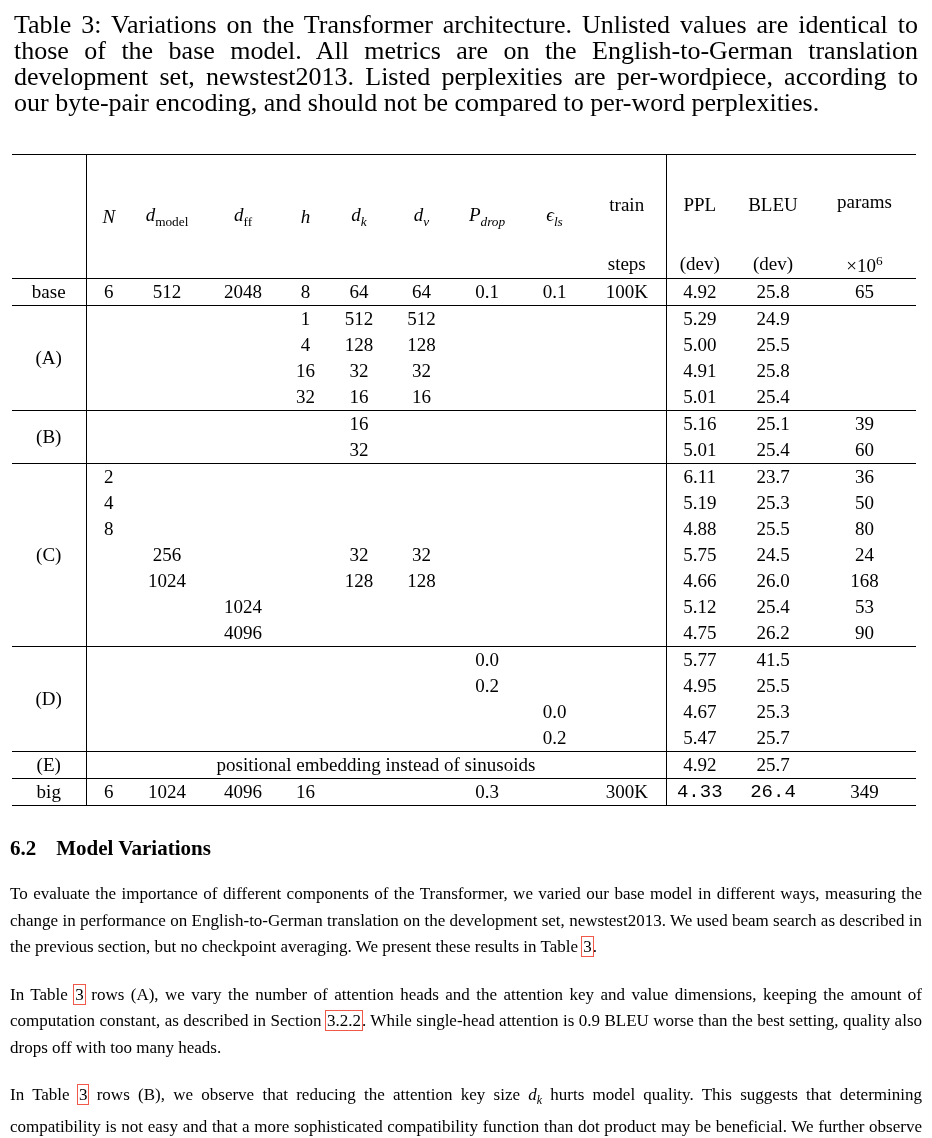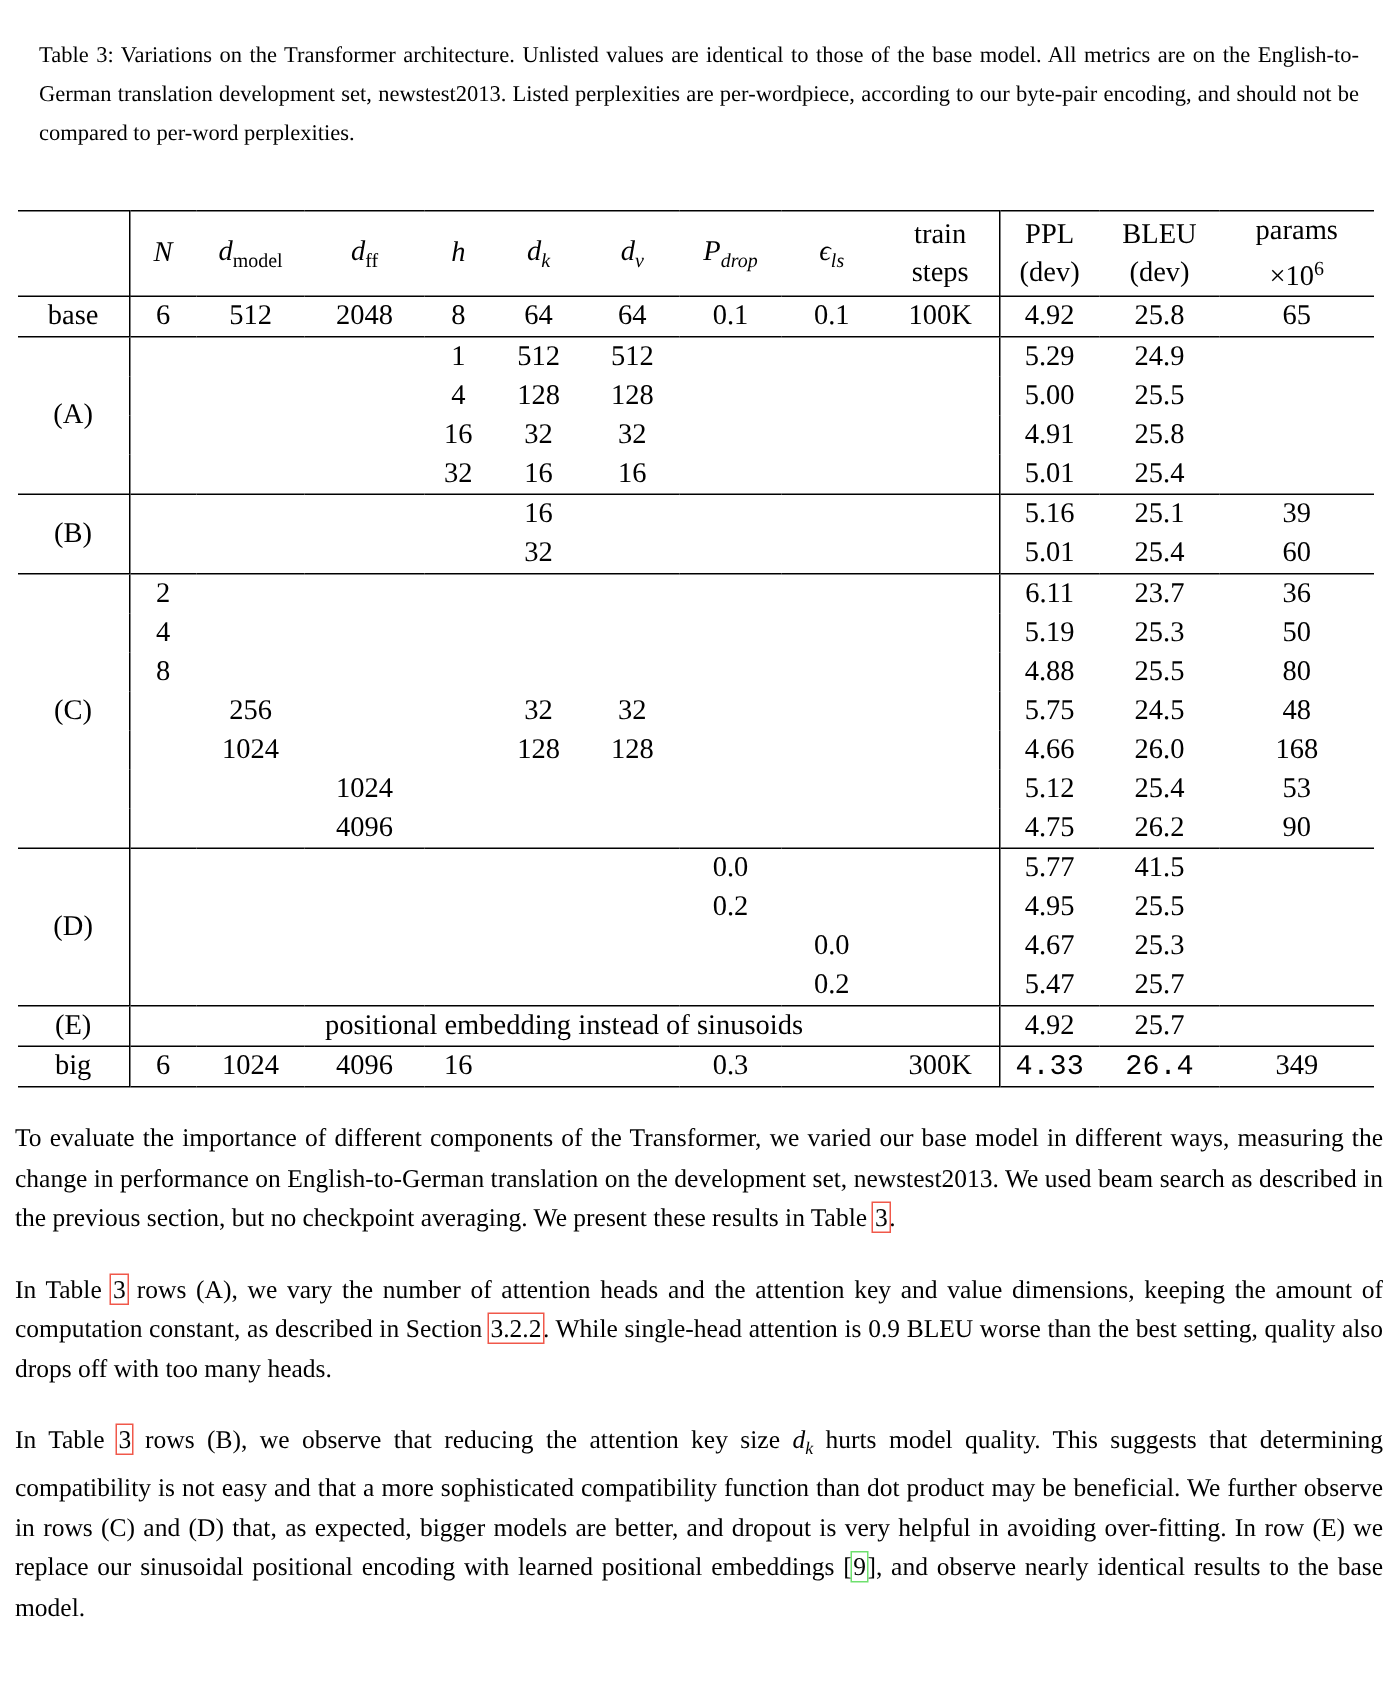--- a/index.html
+++ b/index.html
@@ -1,32 +1,32 @@
 <!DOCTYPE html>
 <html><head>
 <meta charset="utf-8">
 <style>
   html,body{margin:0;padding:0;background:#ffffff;}
   body{width:932px;font-family:"Liberation Serif","DejaVu Serif",serif;color:#000;}
   .page{width:912px;padding:8px 10px 10px 10px;}
 
   
-  .caption{margin:16px;font-size:15px;line-height:26px;text-align:justify;}
+  .caption{margin:4px;font-size:26px;line-height:26px;text-align:justify;}
 
   
   table.variations{border-collapse:collapse;table-layout:fixed;width:904px;margin:38px auto 0 2px;
     font-size:19px;border-top:1.5px solid #000;border-bottom:1.5px solid #000;}
   table.variations th,table.variations td{padding:0;text-align:center;vertical-align:middle;
     font-weight:normal;height:26px;overflow:hidden;}
   table.variations thead th{height:54px;border-bottom:1.5px solid #000;}
   td.lbl,th.lbl{border-right:1.5px solid #000;}
   .colsep{border-right:1.5px solid #000;}
   tr.grp-top>td{border-top:1.5px solid #000;}
   td.b{font-weight:bold;font-family:Liberation Mono, monospace;}
-  .two span{display:block;line-height:25px;}
+  .two span{display:block;line-height:25px;margin-top:34px;}
   sub{font-size:70%;}
   sup{font-size:70%;}
   .spantext{text-align:center;}
 
   
   h2.sec{font-size:21px;margin:30px 0 0 0;line-height:24px;}
   h2.sec .num{margin-right:20px;}
 
   
   .para{margin:21px 0 0 0;font-size:17px;line-height:26.5px;text-align:justify;}
@@ -224,21 +224,21 @@
           <td>256</td>
           <td></td>
           <td></td>
           <td>32</td>
           <td>32</td>
           <td></td>
           <td></td>
           <td class="colsep"></td>
           <td>5.75</td>
           <td>24.5</td>
-          <td>48</td>
+          <td>24</td>
         </tr>
         <tr>
           <td></td>
           <td>1024</td>
           <td></td>
           <td></td>
           <td>128</td>
           <td>128</td>
           <td></td>
           <td></td>
@@ -350,20 +350,21 @@
           <td>0.3</td>
           <td></td>
           <td class="colsep">300K</td>
           <td class="b">4.33</td>
           <td class="b">26.4</td>
           <td>349</td>
         </tr>
       </tbody>
   </table>
 
+  <h2 class="sec"><span class="num">6.2</span><span>Model Variations</span></h2>
 
   <div>
       <p class="para">To evaluate the importance of different components of the Transformer, we varied our base model in different ways, measuring the change in performance on English-to-German translation on the development set, newstest2013. We used beam search as described in the previous section, but no checkpoint averaging. We present these results in Table <a class="refbox red" href="#">3</a>.</p>
       <p class="para">In Table <a class="refbox red" href="#">3</a> rows (A), we vary the number of attention heads and the attention key and value dimensions, keeping the amount of computation constant, as described in Section <a class="refbox red" href="#">3.2.2</a>.  While single-head attention is 0.9 BLEU worse than the best setting, quality also drops off with too many heads.</p>
       <p class="para">In Table <a class="refbox red" href="#">3</a> rows (B), we observe that reducing the attention key size <span><i>d</i><sub><i>k</i></sub></span> hurts model quality. This suggests that determining compatibility is not easy and that a more sophisticated compatibility function than dot product may be beneficial. We further observe in rows (C) and (D) that, as expected, bigger models are better, and dropout is very helpful in avoiding over-fitting. In row (E) we replace our sinusoidal positional encoding with learned positional embeddings [<a class="refbox green" href="#">9</a>], and observe nearly identical results to the base model.</p>
     </div>
 
 </div>
 
 </body></html>

